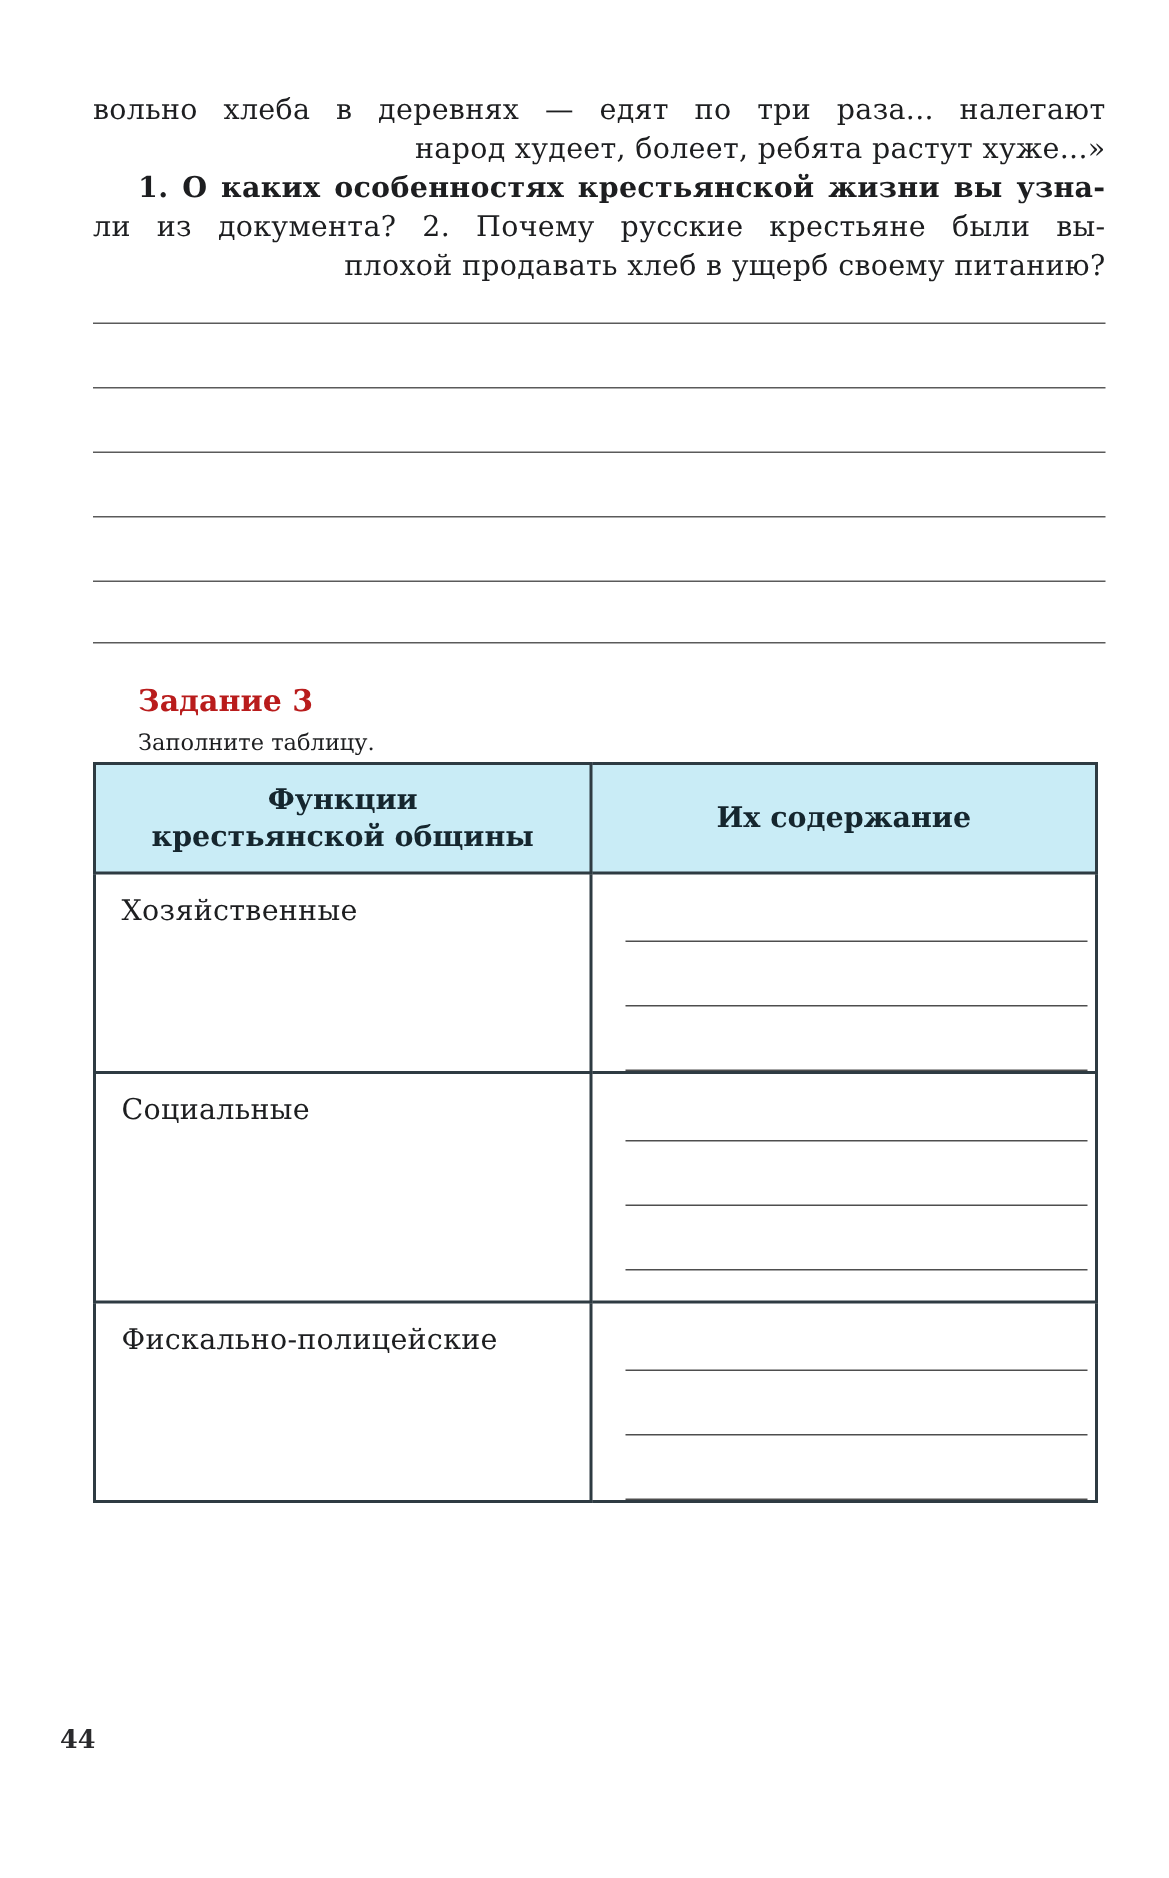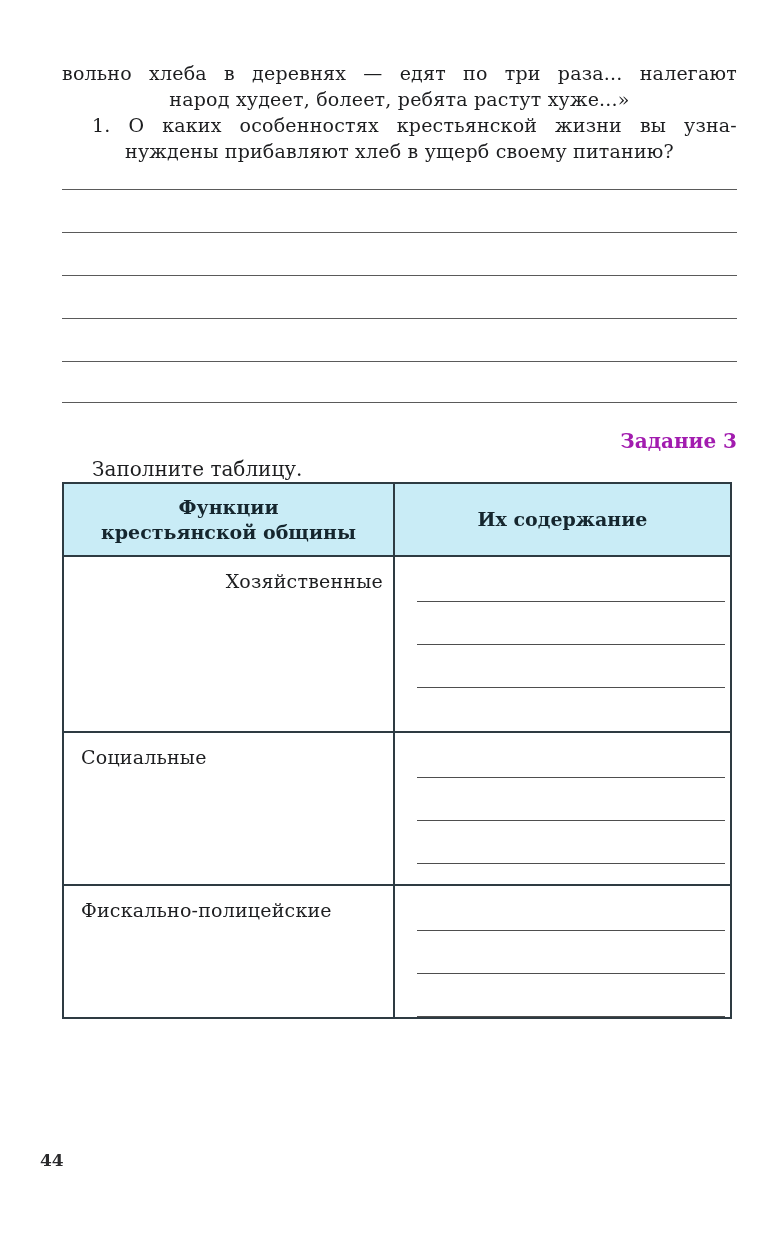--- a/index.html
+++ b/index.html
@@ -18,39 +18,38 @@
     left: 62px;
     top: 60px;
     width: 675px;
   }
   .tline {
     font-size: 19px;
     line-height: 26px;
     letter-spacing: 0.2px;
   }
   .jline { text-align: justify; text-align-last: justify; }
-  .nline { text-align: center; }
-  .indent { text-indent: 30px; }
+  .nline { text-align: right; }
+  .indent { text-indent: 30px; font-weight: bold; }
 
   .answer-lines { margin-top: 0; }
   .write-line { height: 43px; border-bottom: 1.5px solid #5a5a5a; }
   .write-line.first { height: 26px; }
   .write-line.last { height: 41px; }
 
   .task-title {
     margin: 26px 0 1px 30px;
     font-size: 20px;
     line-height: 24px;
     font-weight: bold;
-    color: #a21caf;
-    text-align: right;
+    color: #b91c1c;
   }
   .task-instruction {
     margin: 4px 0 0 30px;
-    font-size: 20px;
+    font-size: 15px;
     line-height: 25px;
   }
 
   table.fill-table {
     width: 668px;
     border-collapse: collapse;
     table-layout: fixed;
   }
   .fill-table th, .fill-table td {
     border: 2px solid #2e3b42;
@@ -60,21 +59,21 @@
     height: 73px;
     font-size: 19px;
     font-weight: bold;
     text-align: center;
     vertical-align: middle;
     line-height: 25px;
     color: #15262e;
   }
   .col-functions { width: 331px; }
   .col-content { width: 337px; }
-  tr.r1 { height: 176px; text-align: right; }
+  tr.r1 { height: 133px; }
   tr.r2 { height: 153px; }
   tr.r3 { height: 129px; }
   .label-cell {
     vertical-align: top;
     padding: 12px 10px 0 17px;
     font-size: 19px;
     line-height: 24px;
     letter-spacing: 0.2px;
   }
   .lines-cell {
@@ -95,21 +94,22 @@
 </style>
 </head>
 <body>
 
 <div class="page">
   <div class="content">
 
     <p class="tline jline">вольно хлеба в деревнях — едят по три раза... налегают</p>
     <p class="tline nline">народ худеет, болеет, ребята растут хуже...»</p>
     <p class="tline jline indent">1. О каких особенностях крестьянской жизни вы узна-</p>
-    <p class="tline nline">нуждены прибавляют хлеб в ущерб своему питанию?</p>
+    <p class="tline jline">ли из документа? 2. Почему русские крестьяне были вы-</p>
+    <p class="tline nline">плохой продавать хлеб в ущерб своему питанию?</p>
 
     <div class="answer-lines">
       <div class="write-line first"></div>
       <div class="write-line"></div>
       <div class="write-line"></div>
       <div class="write-line"></div>
       <div class="write-line"></div>
       <div class="write-line last"></div>
     </div>
 

